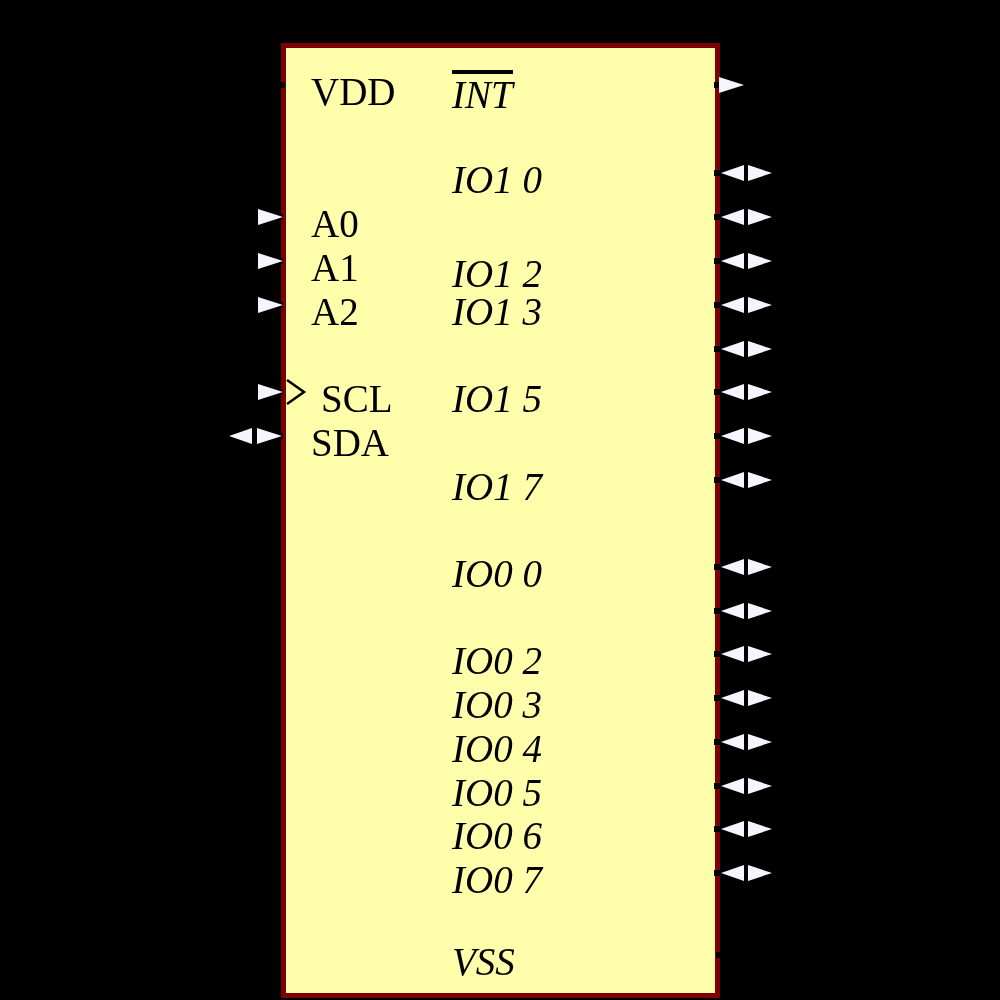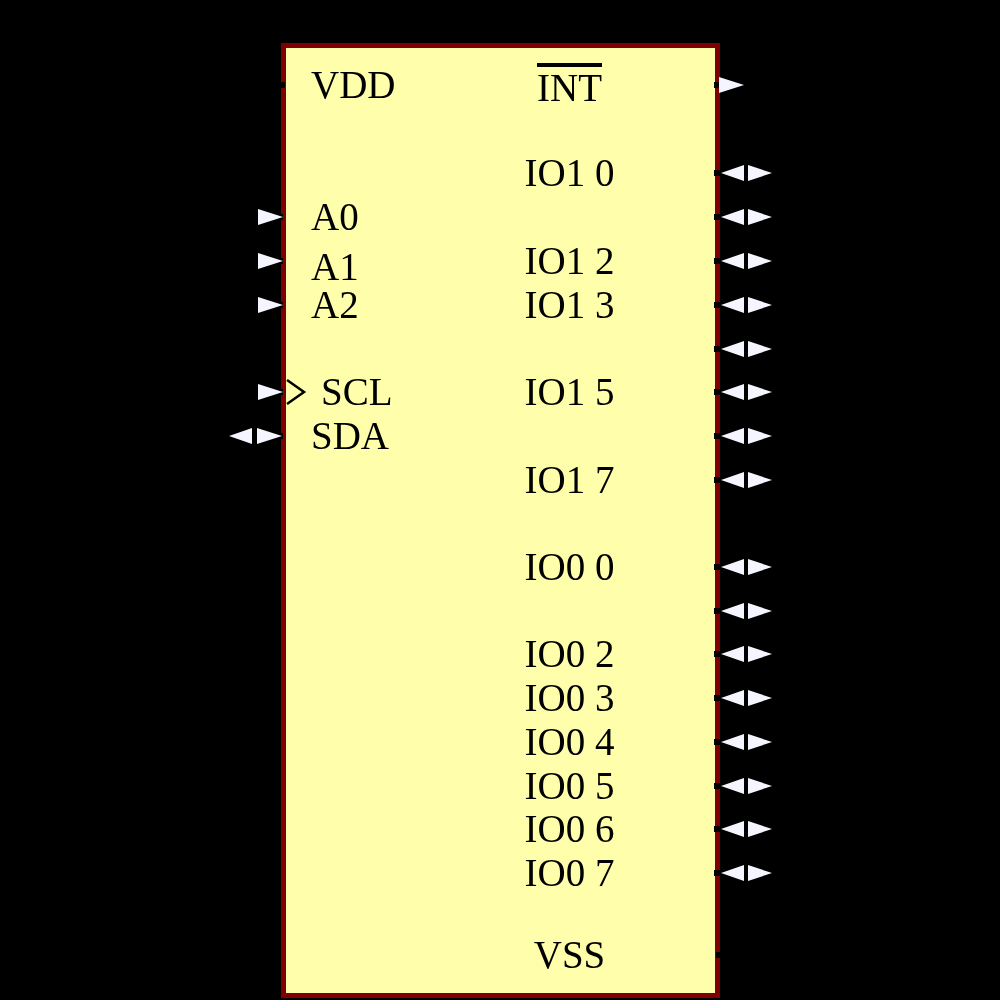--- a/index.html
+++ b/index.html
@@ -7,51 +7,51 @@
   .canvas {
     position:relative; width:1000px; height:1000px; background:#000;
     font-family:"Liberation Serif","DejaVu Serif",serif; color:#000;
   }
   .body-rect {
     position:absolute; left:281px; top:43px; width:439px; height:955px;
     box-sizing:border-box; background:#FFFFAB; border:5px solid #7F0000;
   }
   .pin-label {
     position:absolute; height:44px; line-height:44px; font-size:39px;
-    white-space:pre; color:#000;
+    white-space:pre; color:#000;margin-top:7px;
   }
   .pin-label.left  { left:311px; text-align:left; }
   .pin-label.left.clk { left:321px; }
-  .pin-label.right { left:452px; width:235px; text-align:center; }
+  .pin-label.right { left:452px; width:235px; text-align:left;font-style:italic; }
   .overline-span {
     display:inline-block; border-top:4px solid #000; padding-top:1px;
     line-height:1.0;
   }
   svg.pins-layer { position:absolute; left:0; top:0; width:1000px; height:1000px; }
   .arrow { fill:#F5F5FF; }
   .stub  { fill:#000; }
   .clock-mark { fill:none; stroke:#000; stroke-width:2.5px; }
 </style>
 </head>
 <body>
 
 <div class="canvas">
 
   <div class="body-rect"></div>
 
   <div class="pin-label left" style="top:63px">VDD</div>
   <div class="pin-label left" style="top:195px">A0</div>
-  <div class="pin-label left" style="top:245px">A1</div>
+  <div class="pin-label left" style="top:239px">A1</div>
   <div class="pin-label left" style="top:283px">A2</div>
   <div class="pin-label left clk" style="top:370px">SCL</div>
   <div class="pin-label left" style="top:414px">SDA</div>
 
   <div class="pin-label right" style="top:63px"><span class="overline-span">INT</span></div>
   <div class="pin-label right" style="top:151px">IO1 0</div>
-  <div class="pin-label right" style="top:239px">IO1 2</div>
+  <div class="pin-label right" style="top:245px">IO1 2</div>
   <div class="pin-label right" style="top:283px">IO1 3</div>
   <div class="pin-label right" style="top:370px">IO1 5</div>
   <div class="pin-label right" style="top:458px">IO1 7</div>
   <div class="pin-label right" style="top:545px">IO0 0</div>
   <div class="pin-label right" style="top:632px">IO0 2</div>
   <div class="pin-label right" style="top:676px">IO0 3</div>
   <div class="pin-label right" style="top:720px">IO0 4</div>
   <div class="pin-label right" style="top:764px">IO0 5</div>
   <div class="pin-label right" style="top:807px">IO0 6</div>
   <div class="pin-label right" style="top:851px">IO0 7</div>

